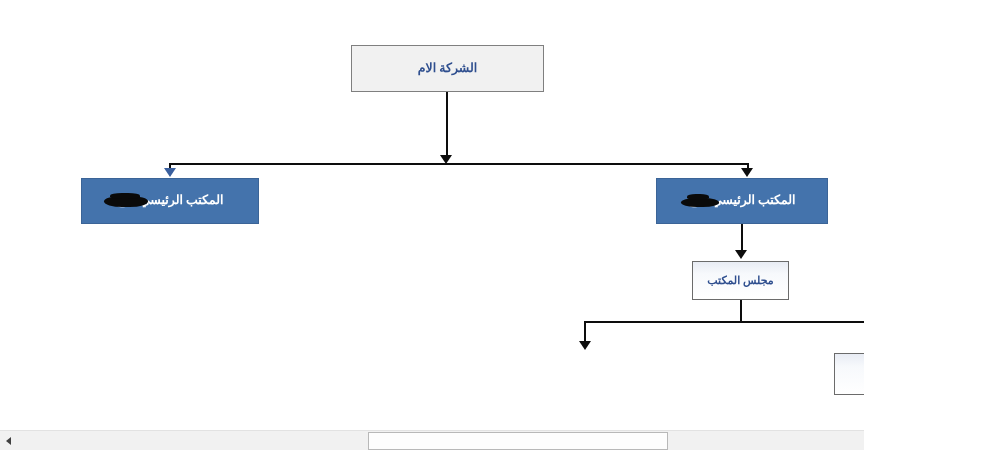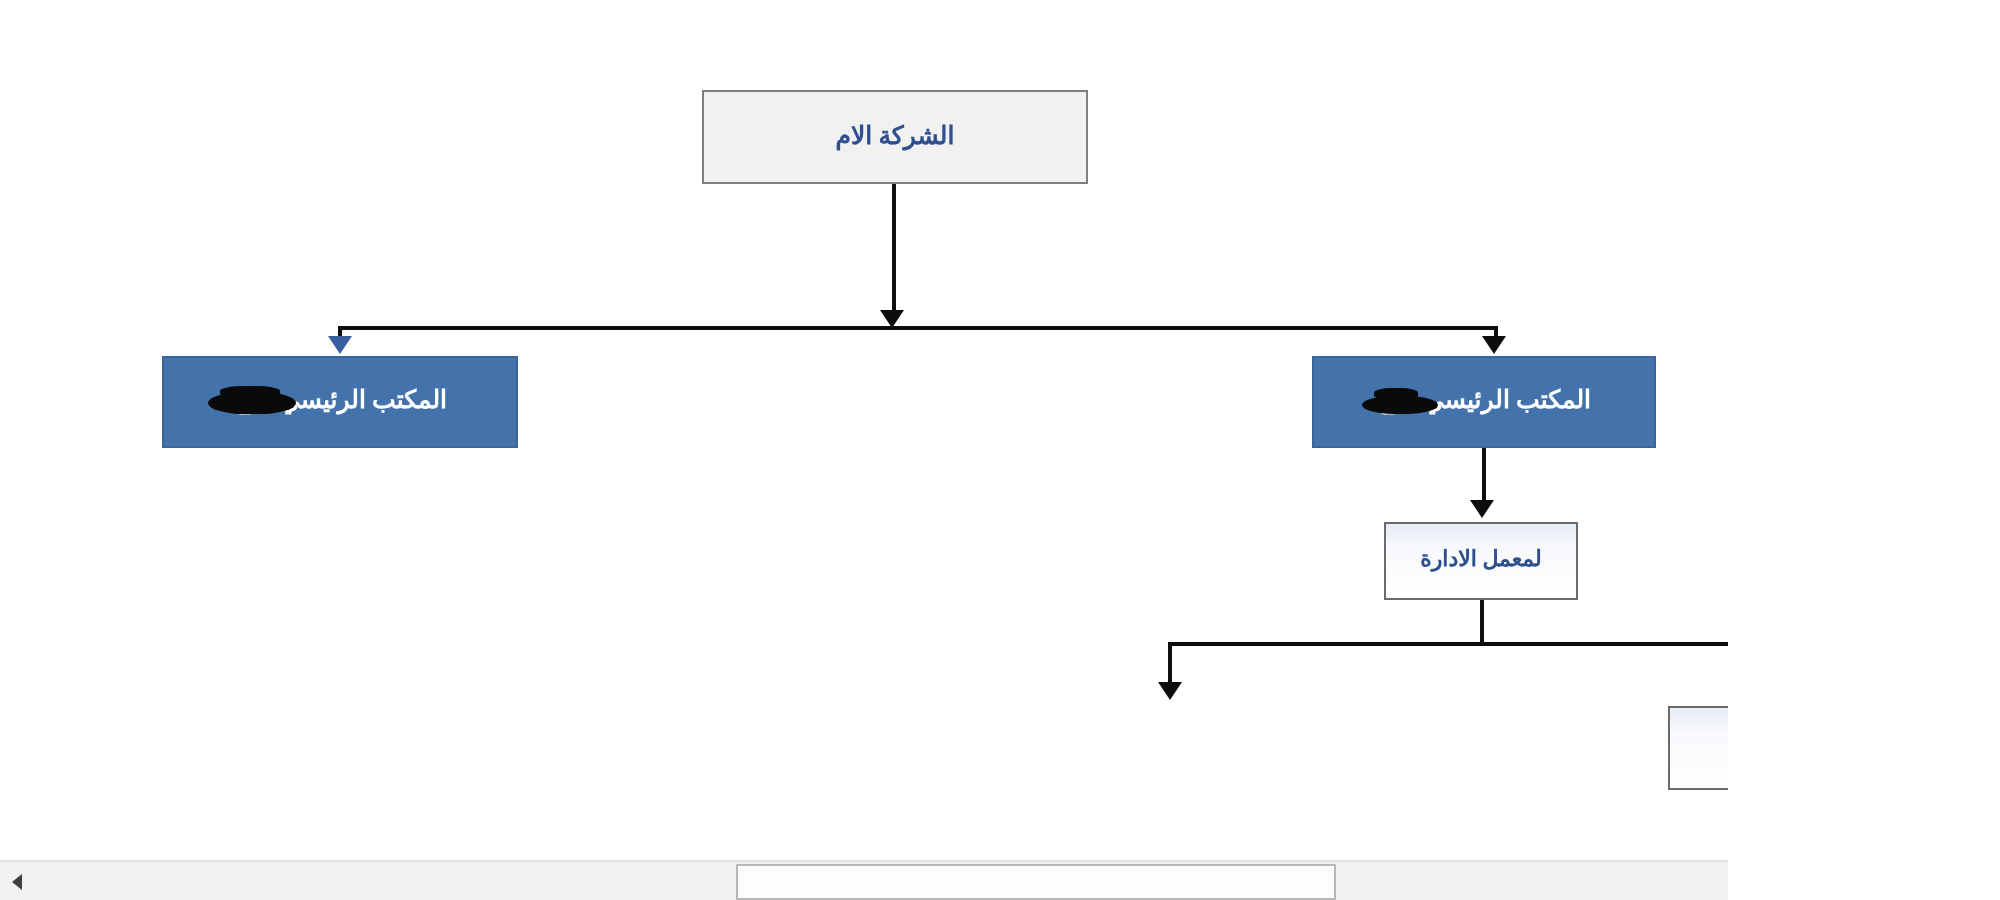--- a/index.html
+++ b/index.html
@@ -218,21 +218,21 @@
       <span class="redaction" style="left:28px; top:14px; width:30px; height:6px; border-radius:40%;"></span>
     </div>
 
     <div id="node-branch-right" class="node node-blue">
       <span class="node-text">المكتب الرئيسي فرع</span>
       <span class="redaction" style="left:24px; top:19px; width:38px; height:9px;"></span>
       <span class="redaction" style="left:30px; top:15px; width:22px; height:6px; border-radius:40%;"></span>
     </div>
 
     <div id="node-board" class="node node-light">
-      <span class="node-text">لمعمل الادارة</span>
+      <span class="node-text">مجلس المكتب</span>
     </div>
 
 
     <div id="node-sugar" class="node node-light">
       <span class="redaction" style="left:52px; top:15px; width:44px; height:9px;"></span>
       <span class="redaction" style="left:58px; top:11px; width:26px; height:7px; border-radius:40%;"></span>
     </div>
 
   </div>
   <div id="doc-right-edge"></div>

